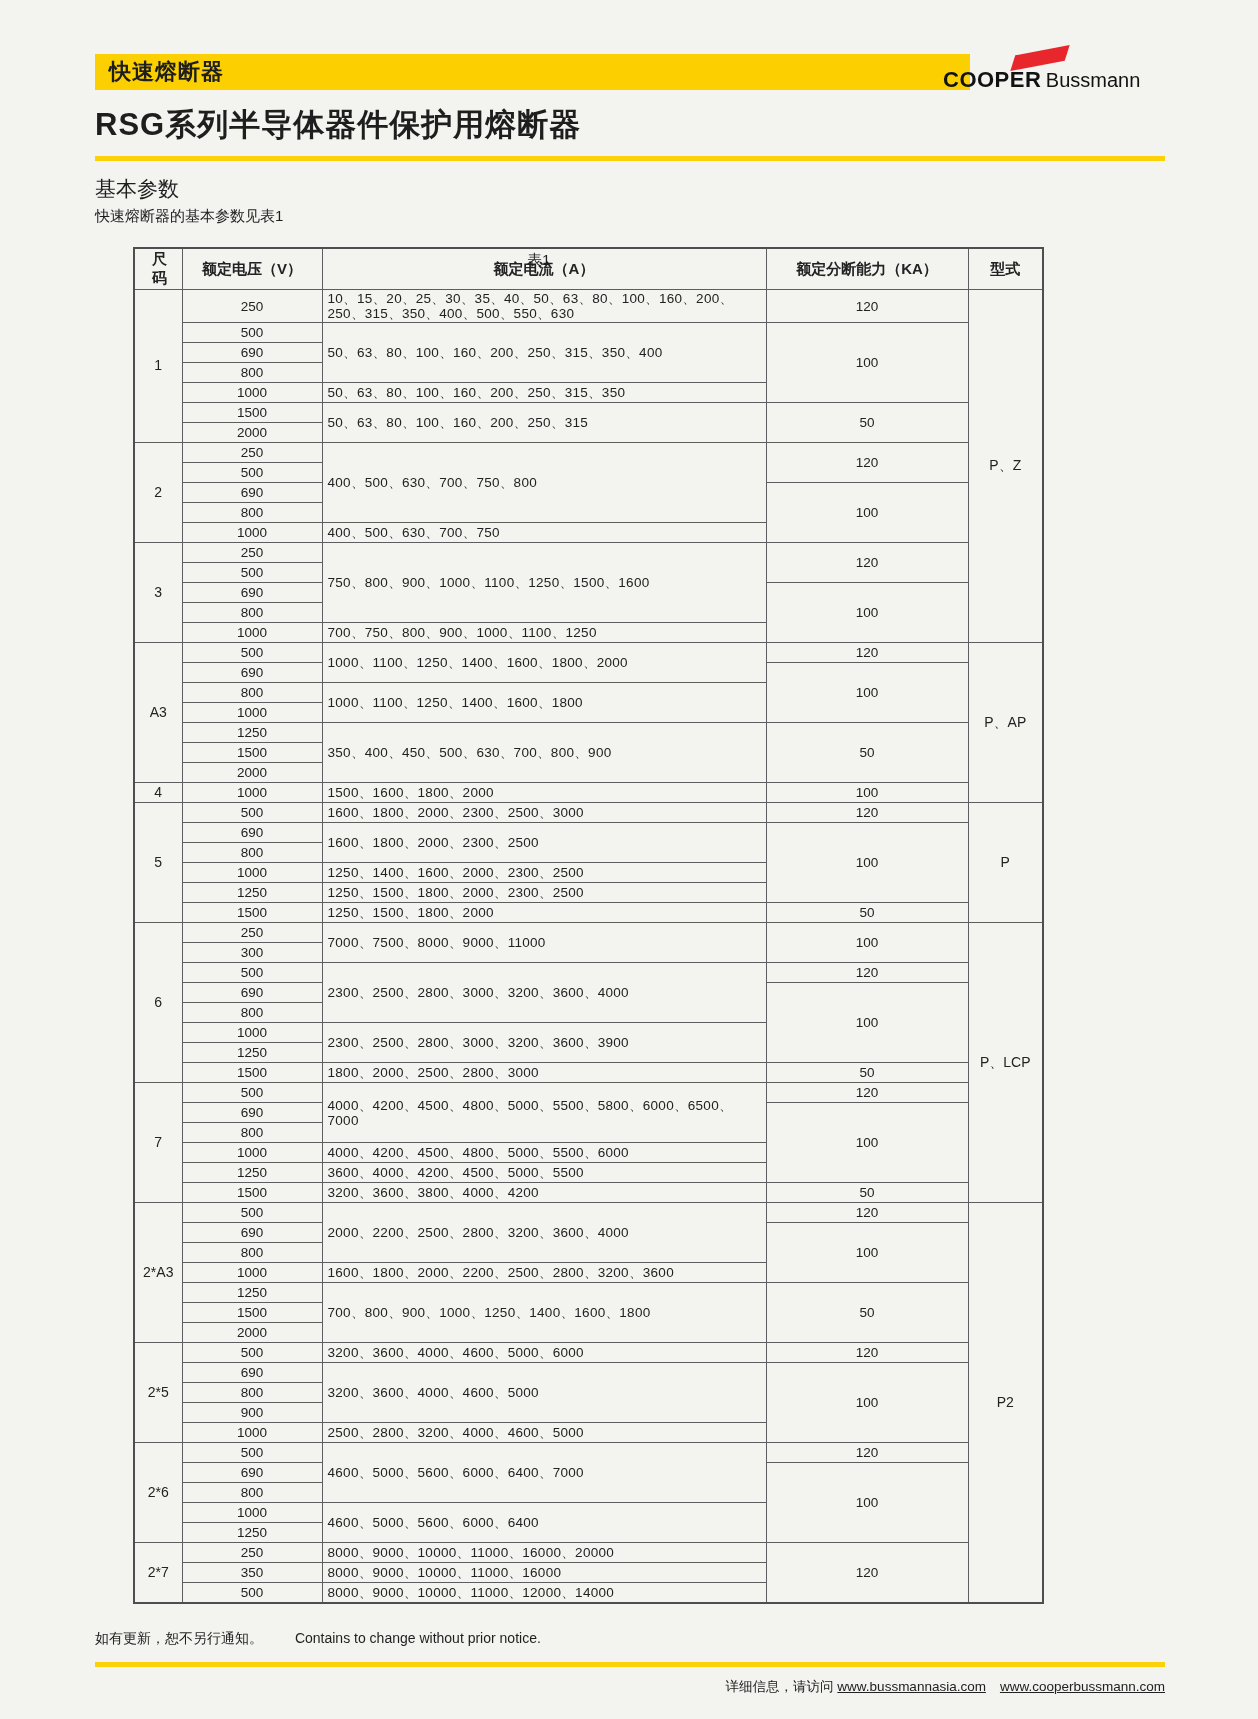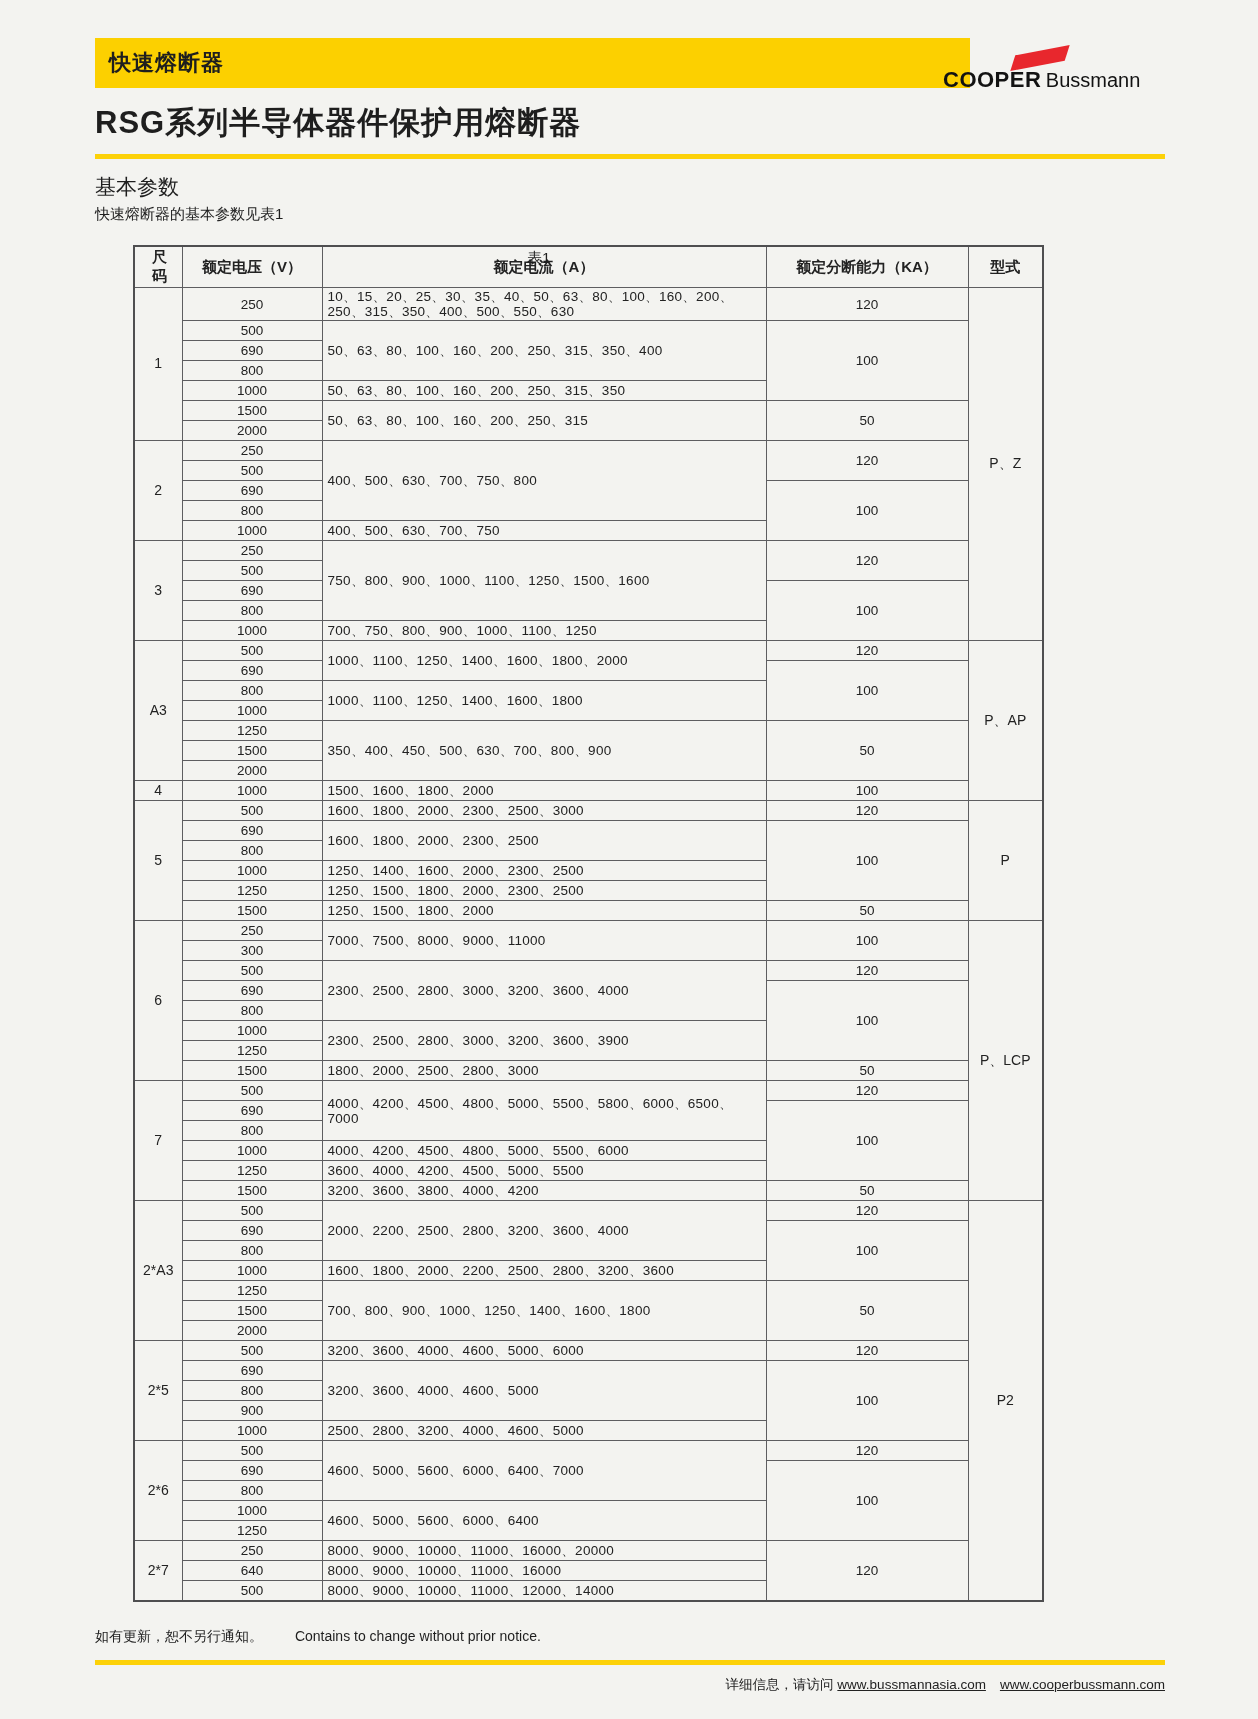--- a/index.html
+++ b/index.html
@@ -7,21 +7,21 @@
     width:1258px;height:1719px;
     background:#f3f3f0;
     font-family:"Liberation Sans","DejaVu Sans",sans-serif;
     color:#1e1e1e;
     position:relative;
   }
   .page{position:absolute;left:95px;top:0;width:1070px;}
 
   
   .topbar{
-    margin-top:38px;height:50px;width:875px;
+    margin-top:54px;height:36px;width:875px;
     background:#fcd000;
     display:flex;align-items:center;
   }
   .topbar .cat{font-size:22px;font-weight:bold;padding-left:14px;letter-spacing:1px;}
 
   
   .logo{position:absolute;right:12px;top:50px;width:210px;}
   .logo-flag{
     width:50px;height:16px;background:#e8272d;
     transform:skew(-28deg) rotate(-12deg);
@@ -367,21 +367,21 @@
           <tr>
             <td data-col="volt">1250</td>
           </tr>
           <tr>
             <td rowspan="3" data-col="size">2*7</td>
             <td data-col="volt">250</td>
             <td data-col="cur">8000、9000、10000、11000、16000、20000</td>
             <td rowspan="3" data-col="ka">120</td>
           </tr>
           <tr>
-            <td data-col="volt">640</td>
+            <td data-col="volt">350</td>
             <td data-col="cur">8000、9000、10000、11000、16000</td>
           </tr>
           <tr>
             <td data-col="volt">500</td>
             <td data-col="cur">8000、9000、10000、11000、12000、14000</td>
           </tr>
         </tbody>
     </table>
   </div>
 

